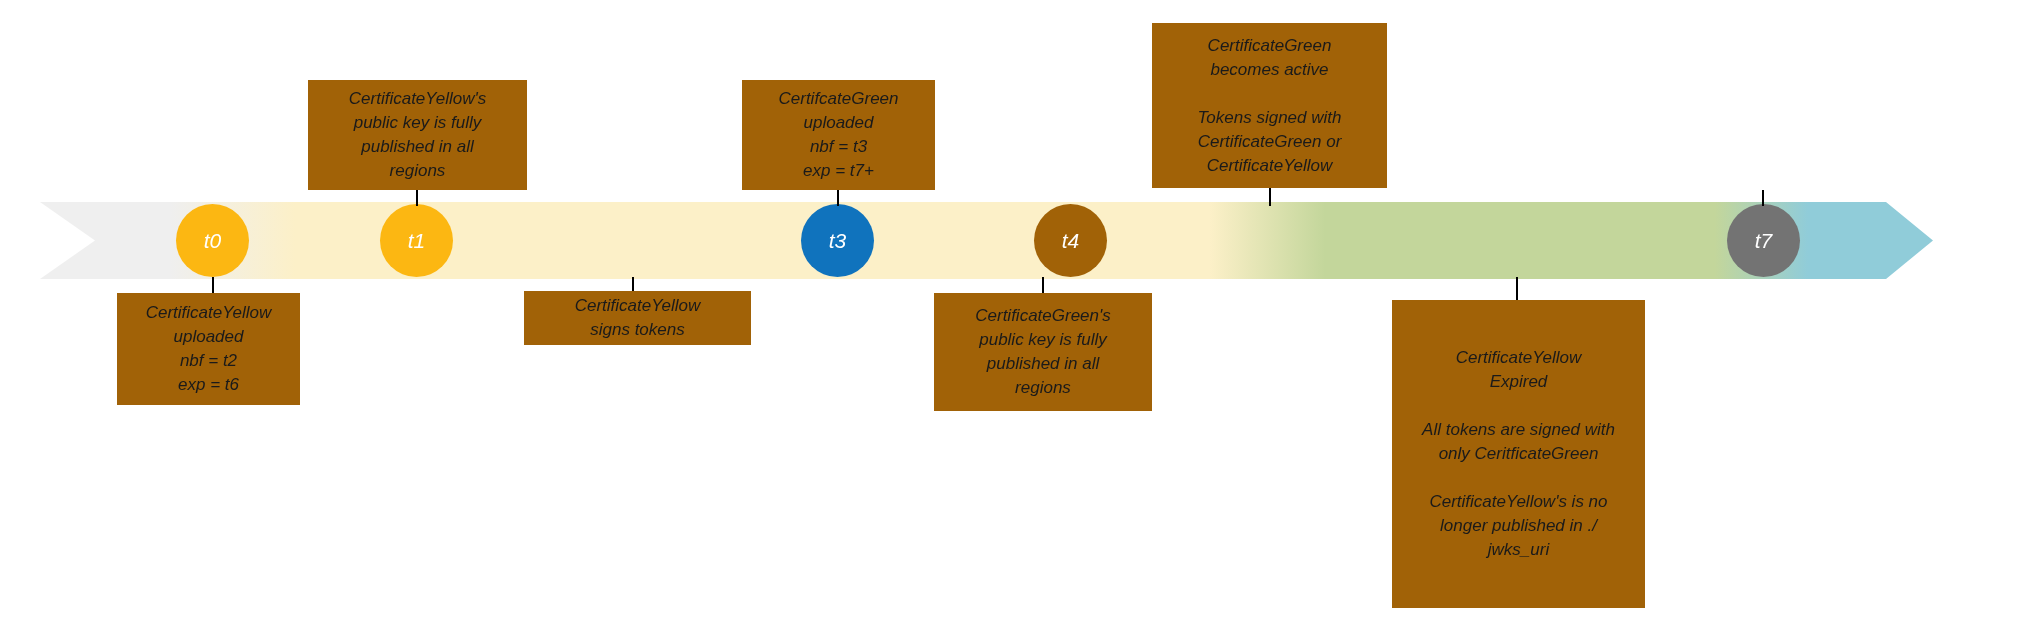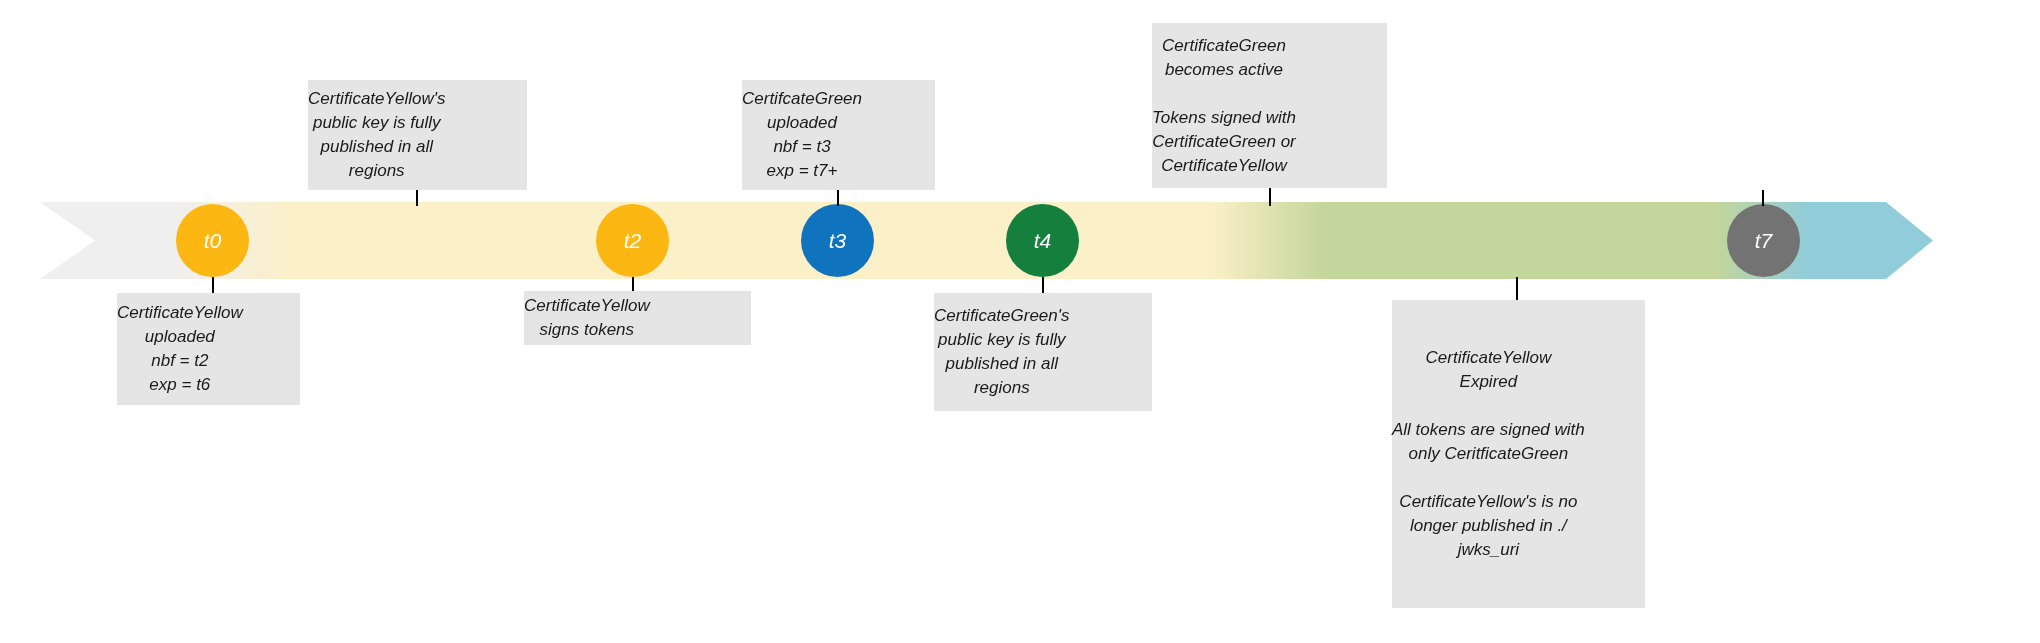--- a/index.html
+++ b/index.html
@@ -20,22 +20,22 @@
   }
   .event-circle {
     position:absolute; top:204px; width:73px; height:73px; border-radius:50%;
     display:flex; align-items:center; justify-content:center;
     color:#ffffff; font-style:italic; font-weight:normal; font-size:21px;
   }
   .leader {
     position:absolute; width:2px; background:#000000;
   }
   .callout {
-    position:absolute; background:#e5e5e5;
-    display:flex; align-items:center; 
+    position:absolute; background:#a16207;
+    display:flex; align-items:center; justify-content:center;
     text-align:center;
   }
   .callout span {
     display:block; white-space:pre-line;
     color:#1a1a1a; font-style:italic; font-size:17px; line-height:24px;
   }
 </style>
 </head>
 <body>
 
@@ -45,45 +45,45 @@
 
   <div class="event-circle" style="left: 176px; background-color: rgb(252, 183, 18);">t0</div>
   <div class="leader" style="left:212px; top:277px; height:16px;"></div>
   <div class="callout" style="left:117px; top:293px; width:183px; height:112px;">
     <span>CertificateYellow
 uploaded
 nbf = t2
 exp = t6</span>
   </div>
 
+  <div class="event-circle" style="left: 380px; background-color: rgb(252, 183, 18);">t1</div>
   <div class="leader" style="left:416px; top:190px; height:16px;"></div>
   <div class="callout" style="left:308px; top:80px; width:219px; height:110px;">
     <span>CertificateYellow's
 public key is fully
 published in all
 regions</span>
   </div>
 
-  <div class="event-circle" style="left: 596px; background-color: rgb(252, 183, 18);">t2</div>
   <div class="leader" style="left:632px; top:277px; height:14px;"></div>
   <div class="callout" style="left:524px; top:291px; width:227px; height:54px;">
     <span>CertificateYellow
 signs tokens</span>
   </div>
 
   <div class="event-circle" style="left: 801px; background-color: rgb(16, 115, 189);">t3</div>
   <div class="leader" style="left:837px; top:190px; height:16px;"></div>
   <div class="callout" style="left:742px; top:80px; width:193px; height:110px;">
     <span>CertifcateGreen
 uploaded
 nbf = t3
 exp = t7+</span>
   </div>
 
-  <div class="event-circle" style="left: 1006px; background-color: #15803d;">t4</div>
+  <div class="event-circle" style="left: 1034px; background-color: #a16207;">t4</div>
   <div class="leader" style="left:1042px; top:277px; height:16px;"></div>
   <div class="callout" style="left:934px; top:293px; width:218px; height:118px;">
     <span>CertificateGreen's
 public key is fully
 published in all
 regions</span>
   </div>
 
   <div class="leader" style="left:1269px; top:188px; height:18px;"></div>
   <div class="callout" style="left:1152px; top:23px; width:235px; height:165px;">

